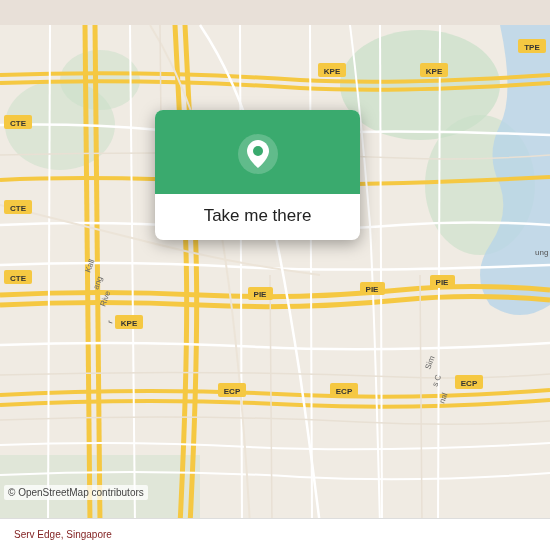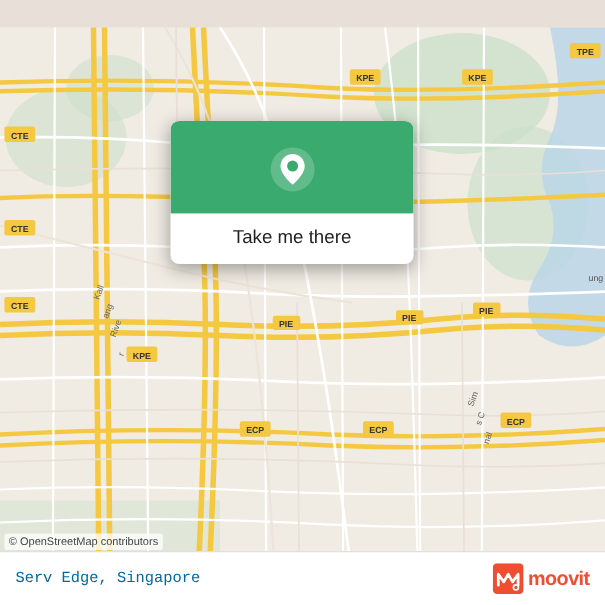--- a/index.html
+++ b/index.html
@@ -25,21 +25,21 @@
       position: absolute;
       top: 0; left: 0;
       width: 100%; height: 100%;
     }
 
     
     #take-me-there-card {
       position: absolute;
       top: 110px;
       left: 155px;
-      width: 221px;
+      width: 205px;
       background: white;
       border-radius: 8px;
       box-shadow: 0 4px 16px rgba(0,0,0,0.35);
       display: flex;
       flex-direction: column;
       align-items: center;
       overflow: hidden;
       z-index: 10;
     }
 
@@ -77,24 +77,23 @@
       background: white;
       border-top: 1px solid #ddd;
       display: flex;
       align-items: center;
       justify-content: space-between;
       padding: 10px 14px 10px 14px;
       z-index: 10;
     }
 
     #location-name {
-      font-size: 14px;
-      color: #0369a1;
+      font-size: 10px;
+      color: #7f1d1d;
       font-weight: 400;
-      font-family: Liberation Mono, monospace;
     }
 
     #moovit-logo {
       display: flex;
       align-items: center;
       gap: 4px;
     }
 
     #moovit-icon {
       width: 28px;
@@ -243,26 +242,15 @@
     </div>
     <div id="card-label">Take me there</div>
   </div>
 
   <div id="osm-attribution">
     <span>© OpenStreetMap contributors</span>
   </div>
 
   <div id="bottom-bar">
     <span id="location-name">Serv Edge, Singapore</span>
-    <div id="moovit-logo">
-
-      <svg id="moovit-icon" viewBox="0 0 28 28" xmlns="http://www.w3.org/2000/svg">
-        <rect width="28" height="28" rx="4" fill="#f04e30"></rect>
-        <path d="M5 20 L5 10 L10 17 L14 10 L18 17 L23 10 L23 20" stroke="white" stroke-width="2.5" fill="none" stroke-linecap="round" stroke-linejoin="round"></path>
-
-        <circle cx="21" cy="22" r="3" fill="white"></circle>
-        <circle cx="21" cy="22" r="1.5" fill="#f04e30"></circle>
-      </svg>
-      <span id="moovit-text">moovit</span>
-    </div>
   </div>
 
 </div>
 
 </body></html>

